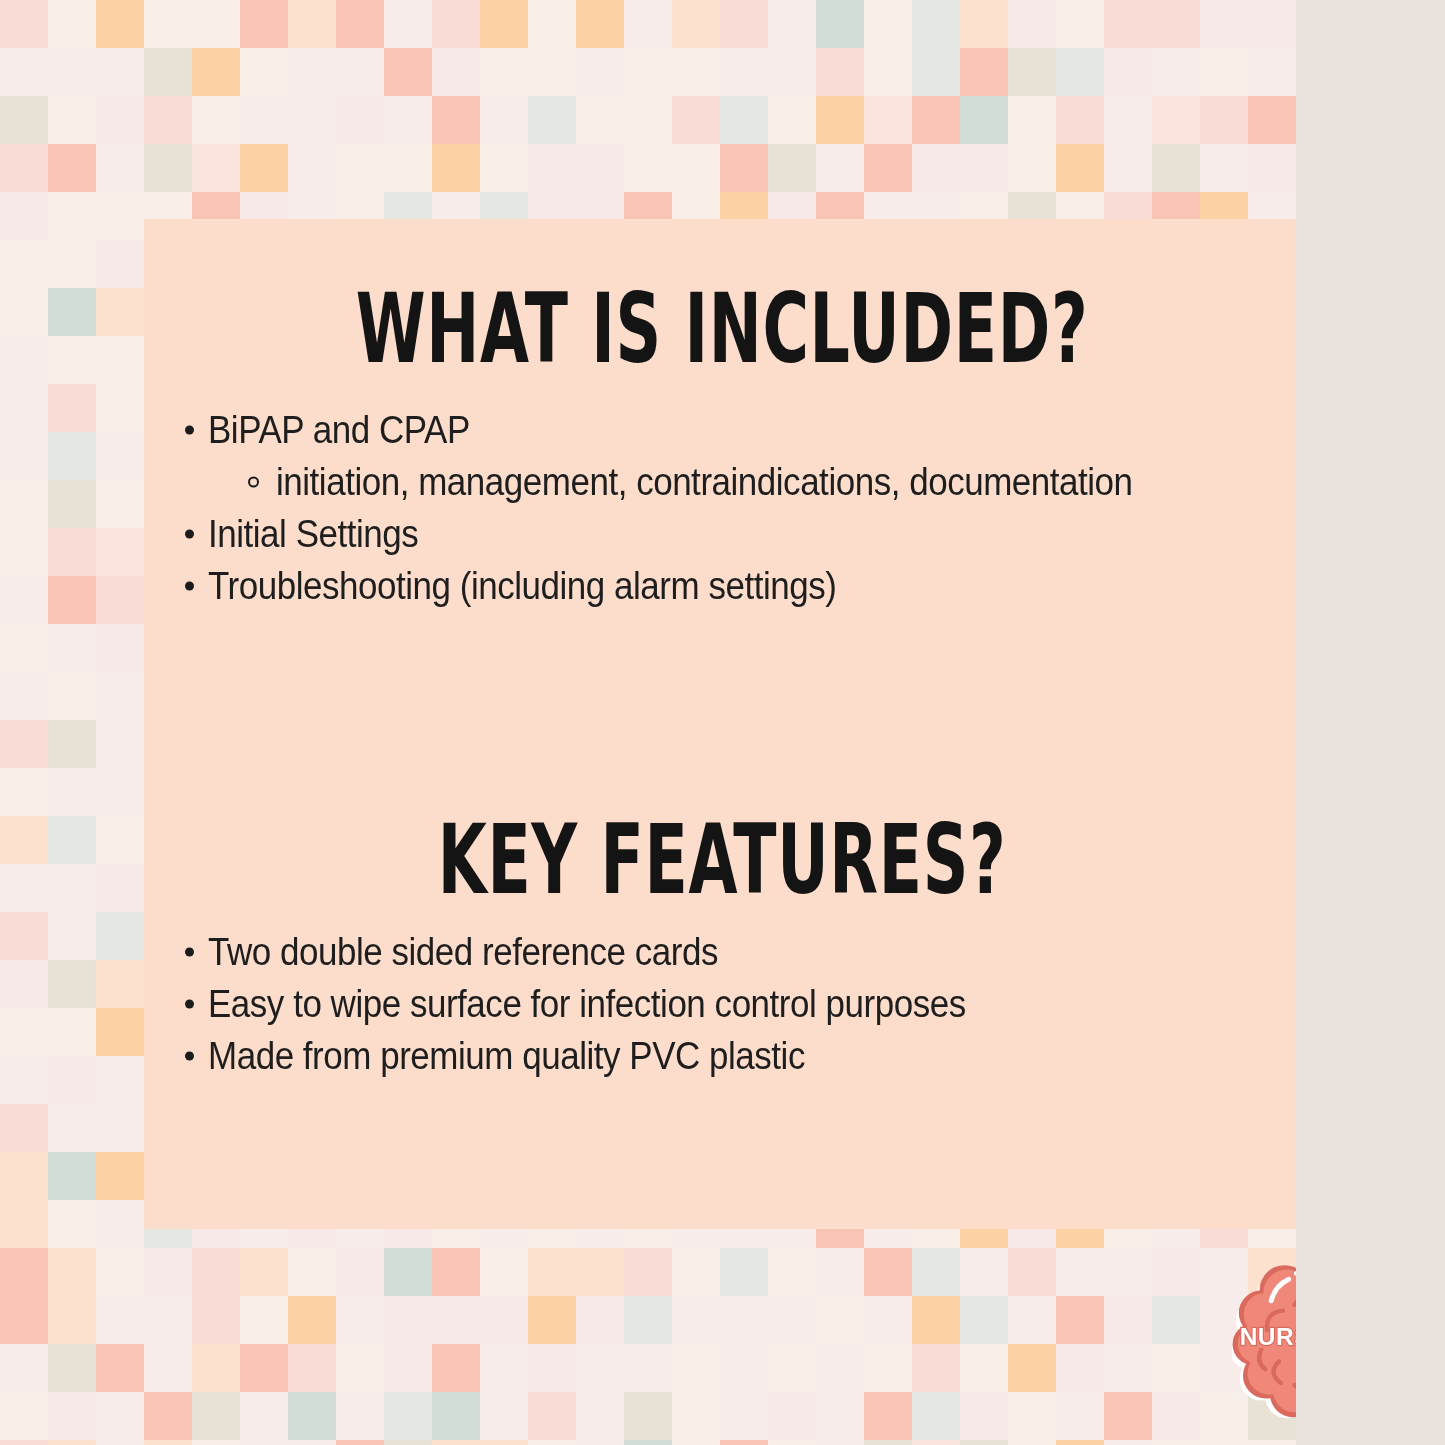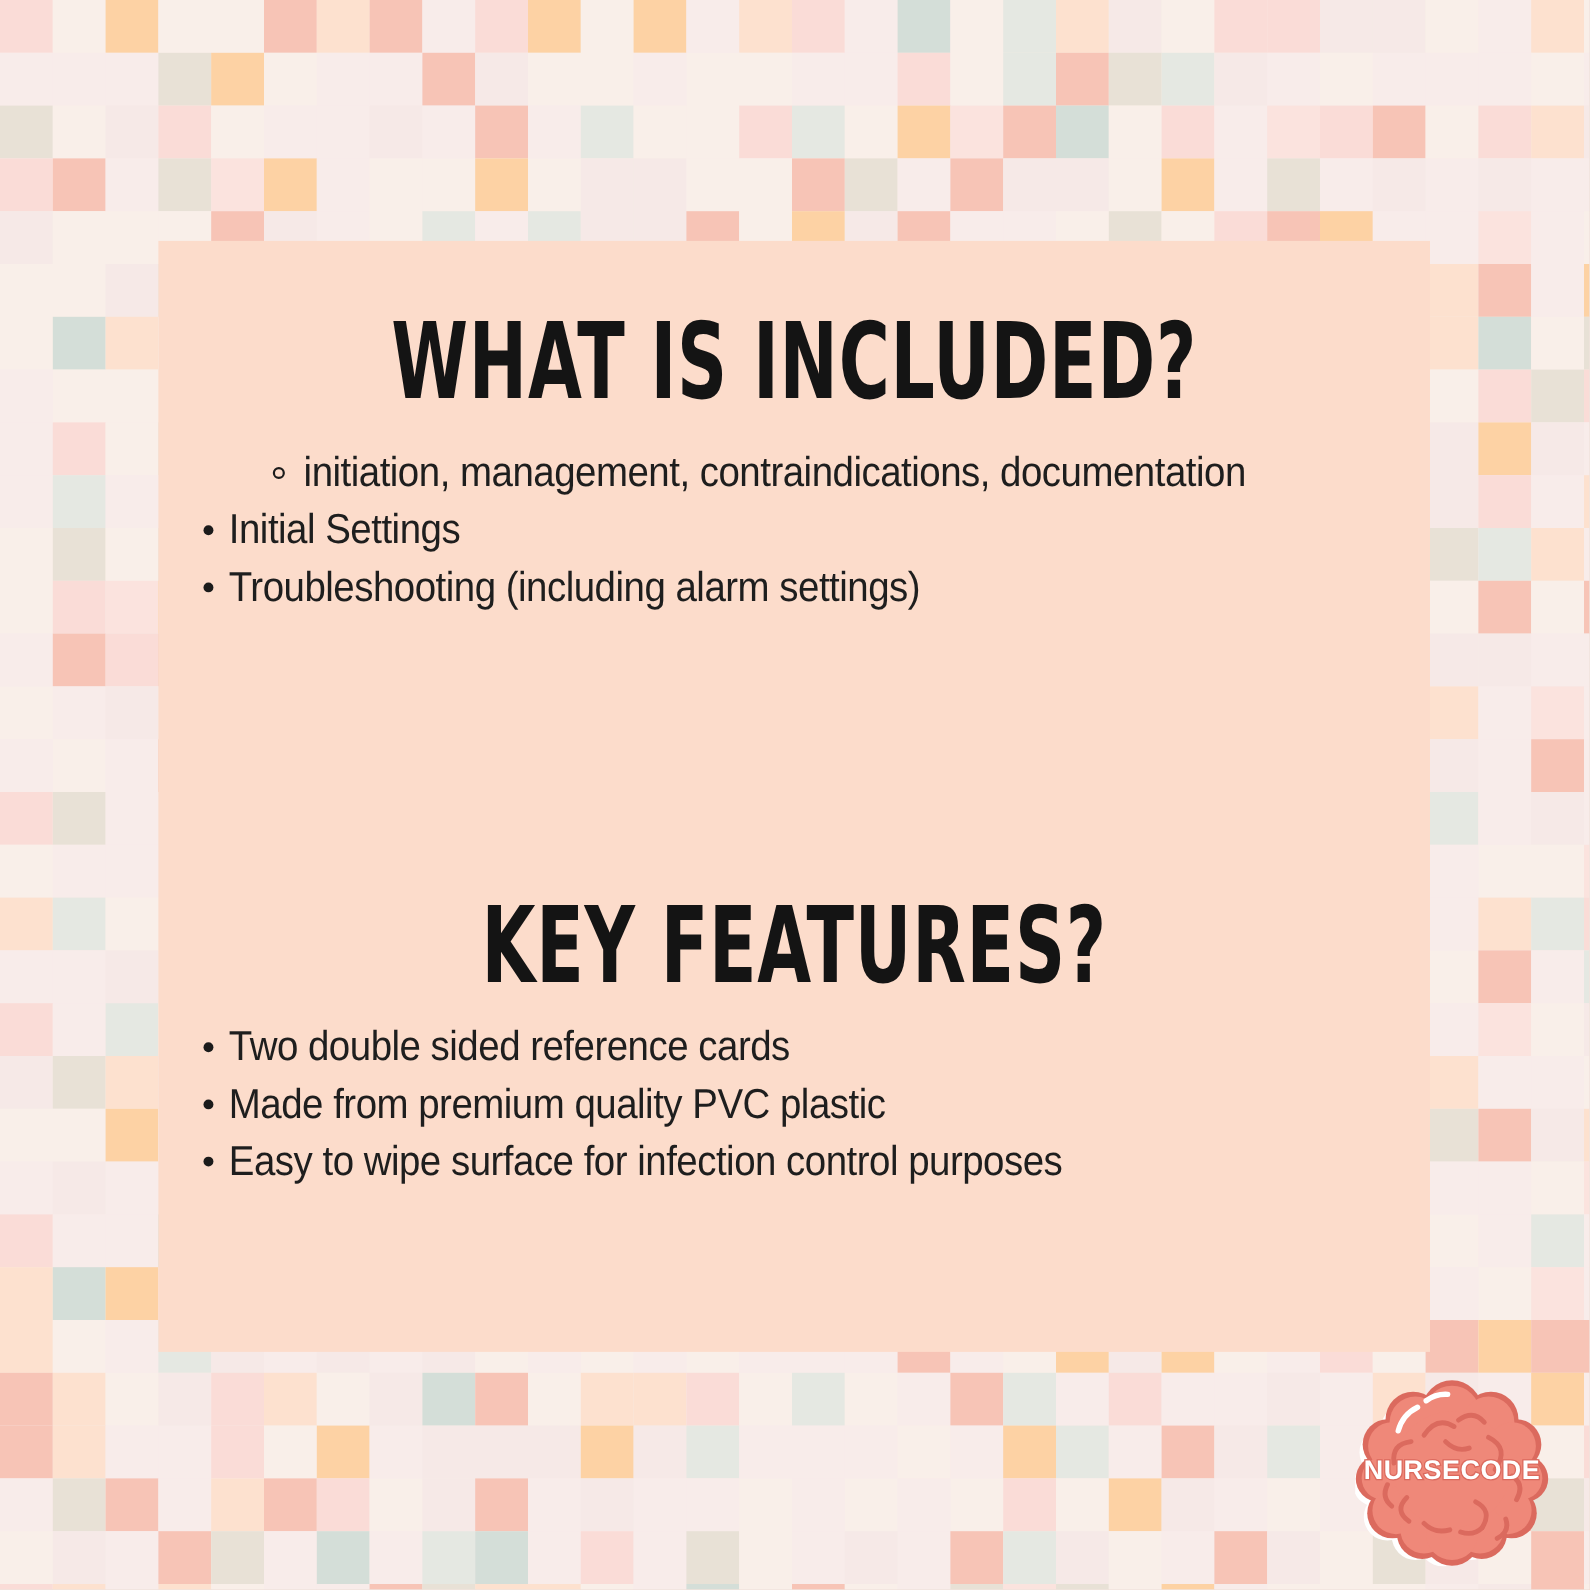--- a/index.html
+++ b/index.html
@@ -1,18 +1,18 @@
 <!DOCTYPE html>
 <html><head>
 <meta charset="utf-8">
 <style>
   html,body{margin:0;padding:0;background:#e9e2dd;}
   .canvas{
     position:relative;
-    width:1445px;height:1445px;
+    width:1296px;height:1445px;
     overflow:hidden;
     background:var(--base,#f8ece9);
     font-family:"Liberation Sans",sans-serif;
   }
   
   .pattern{
     position:absolute;left:0;top:0;
     display:grid;
     grid-template-columns:repeat(31,48px);
     grid-auto-rows:48px;
@@ -1057,31 +1057,32 @@
       <div class="cell" style="background: rgb(246, 233, 231);"></div>
       <div class="cell" style="background: rgb(247, 196, 182);"></div>
       <div class="cell" style="background: rgb(249, 239, 233);"></div>
     </div>
 
   <div class="panel">
 
     <h1 class="sec-title" id="title-included">WHAT IS INCLUDED?</h1>
 
     <ul class="list" id="list-included">
+        <li class="lvl1"><span class="li-text">BiPAP and CPAP</span></li>
         <li class="lvl2"><span class="li-text">initiation, management, contraindications, documentation</span></li>
         <li class="lvl1"><span class="li-text">Initial Settings</span></li>
         <li class="lvl1"><span class="li-text">Troubleshooting (including alarm settings)</span></li>
       </ul>
 
     <h1 class="sec-title" id="title-features">KEY FEATURES?</h1>
 
     <ul class="list" id="list-features">
         <li class="lvl1"><span class="li-text">Two double sided reference cards</span></li>
+        <li class="lvl1"><span class="li-text">Easy to wipe surface for infection control purposes</span></li>
         <li class="lvl1"><span class="li-text">Made from premium quality PVC plastic</span></li>
-        <li class="lvl1"><span class="li-text">Easy to wipe surface for infection control purposes</span></li>
       </ul>
   </div>
 
   <div class="logo">
     <svg viewBox="0 0 180 180">
       <defs>
         <g id="bumps">
           <circle cx="90" cy="38" r="26"></circle>
           <circle cx="56" cy="46" r="24"></circle>
           <circle cx="124" cy="46" r="24"></circle>

